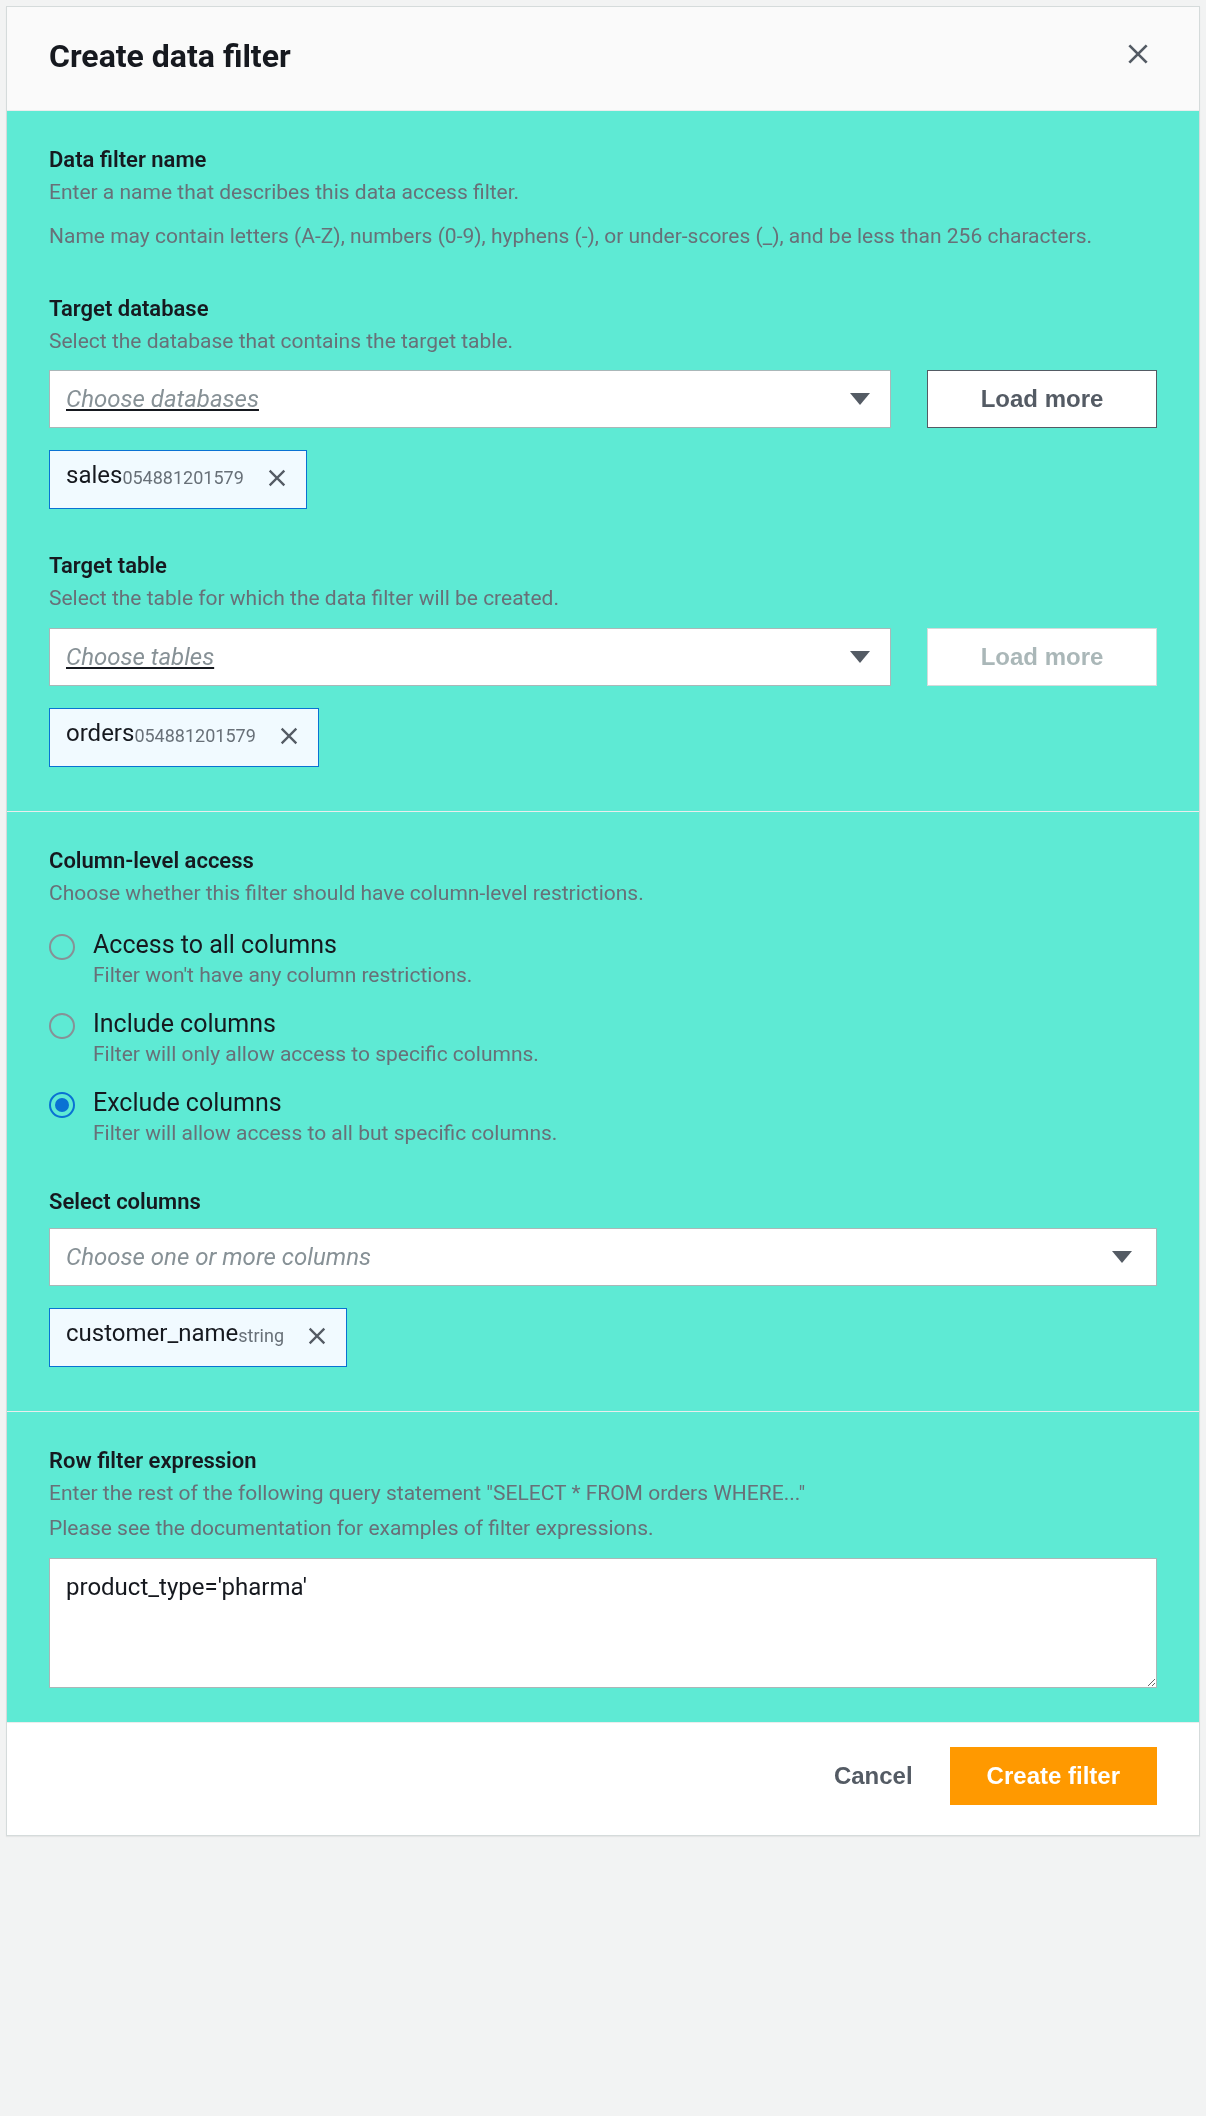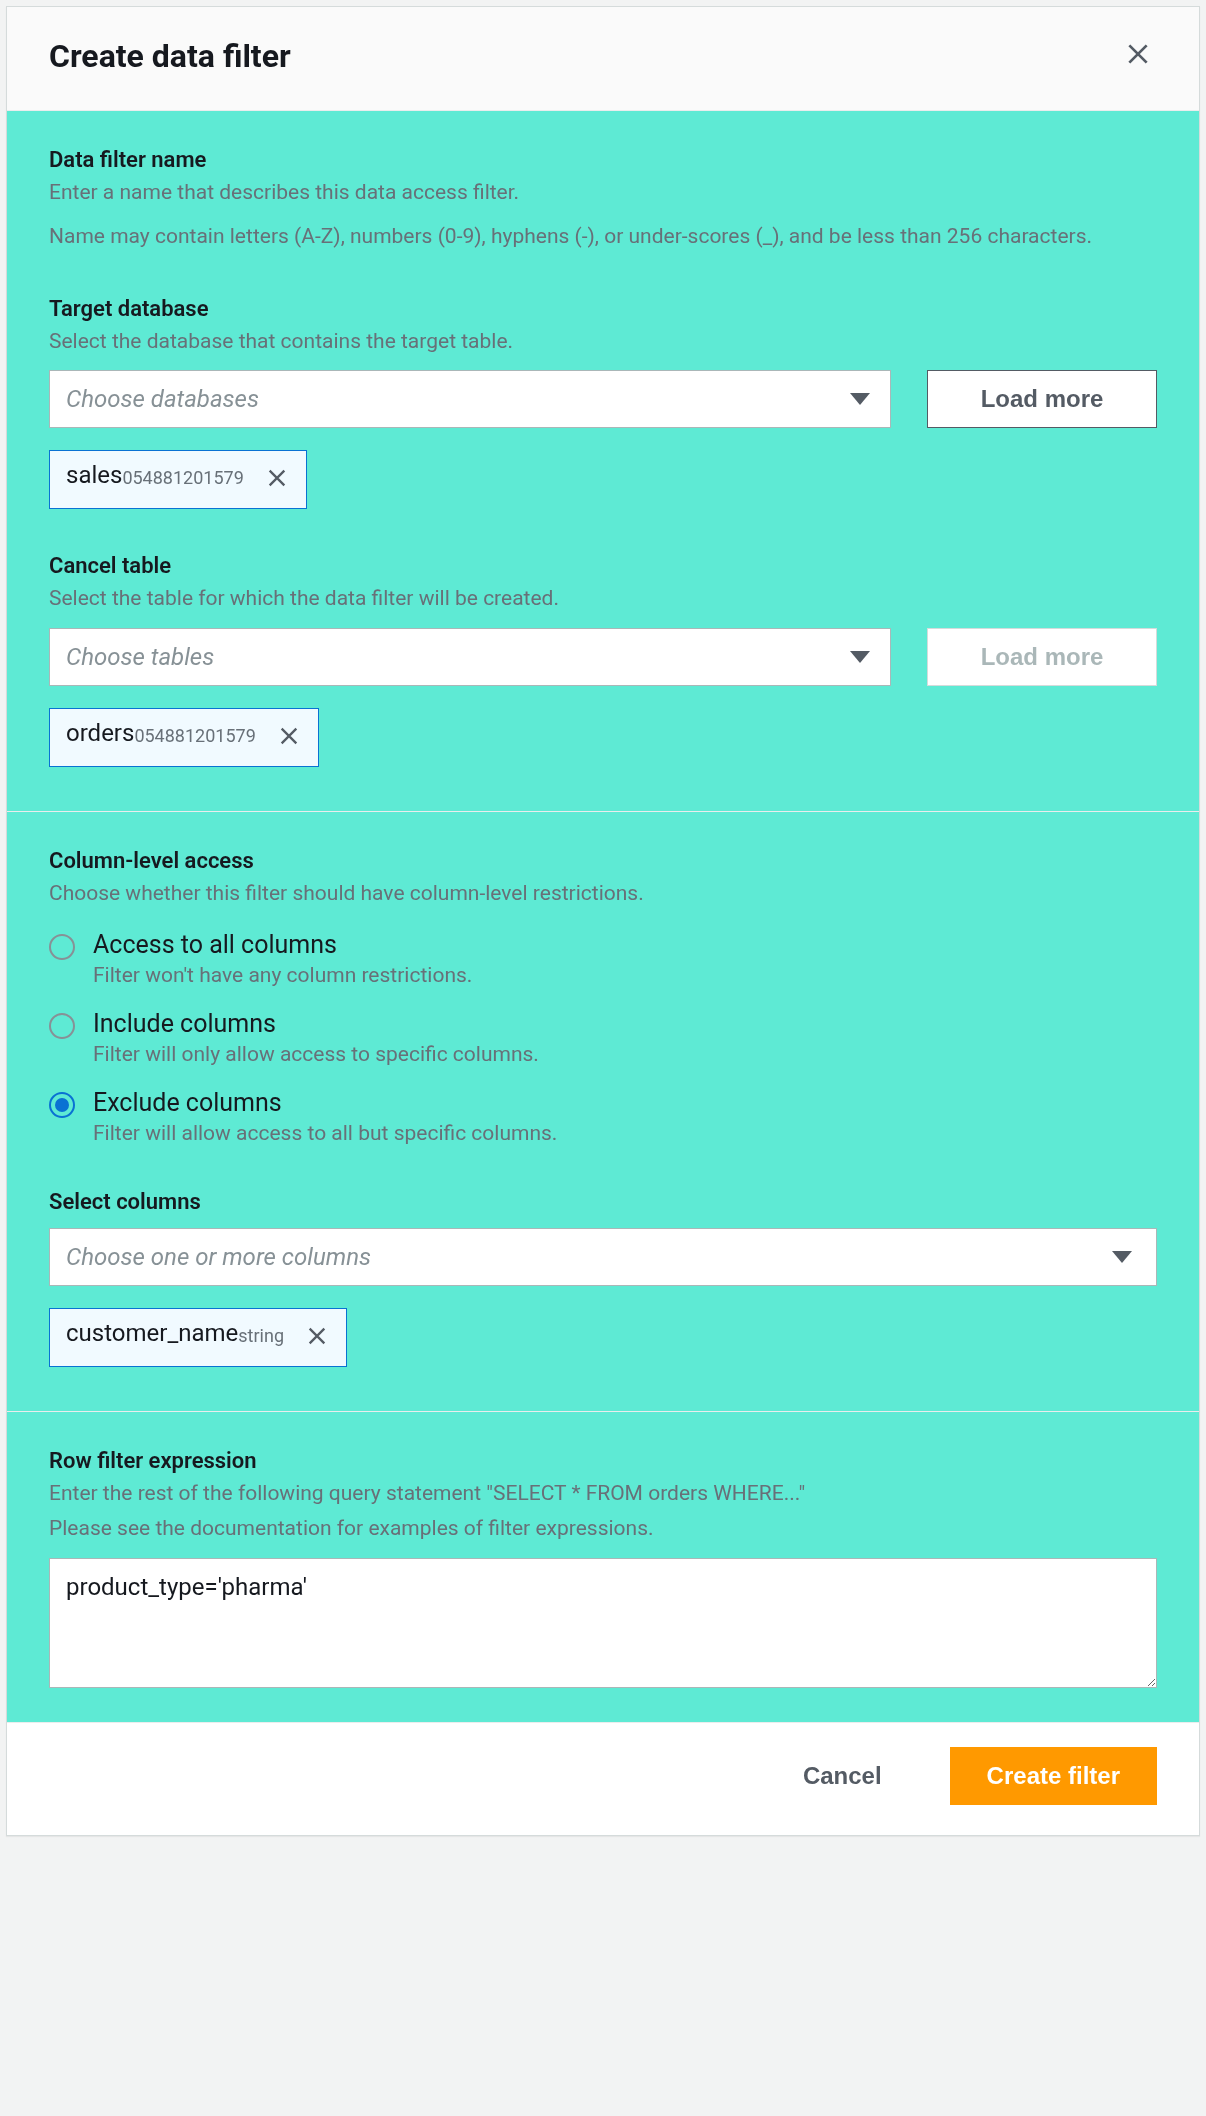--- a/index.html
+++ b/index.html
@@ -76,35 +76,36 @@
   .select-box {
     flex: 1;
     height: 58px;
     border: 1px solid #aab7b8;
     background: #fff;
     display: flex;
     align-items: center;
     justify-content: space-between;
     padding: 0 20px 0 16px;
     cursor: pointer;
+    text-decoration: underline;
   }
   .select-placeholder {
     font-size: 24px;
     font-style: italic;
     color: #879196;
   }
   .caret-down {
     width: 0; height: 0;
     border-left: 10px solid transparent;
     border-right: 10px solid transparent;
     border-top: 12px solid #545b64;
   }
   .btn {
     height: 58px;
-    padding: 0 44px;
+    padding: 0 13px;
     border: 1px solid #545b64;
     background: #fff;
     font-size: 24px;
     font-weight: 700;
     color: #545b64;
     cursor: pointer;
     display: inline-flex;
     align-items: center;
     justify-content: center;
     min-width: 230px;
@@ -237,21 +238,21 @@
         </div>
         <button class="tag-remove">
           <svg viewBox="0 0 24 24" fill="none">
               <path d="M4 4 L20 20 M20 4 L4 20"></path>
             </svg>
         </button>
       </div>
     </div>
 
     <div class="section">
-      <div class="section-label">Cancel table</div>
+      <div class="section-label">Target table</div>
       <div class="section-desc">Select the table for which the data filter will be created.</div>
       <div class="select-row">
         <div class="select-box">
           <span class="select-placeholder">Choose tables</span>
           <span class="caret-down"></span>
         </div>
         <button class="btn disabled">Load more</button>
       </div>
       <div class="tag">
         <div class="tag-text">

